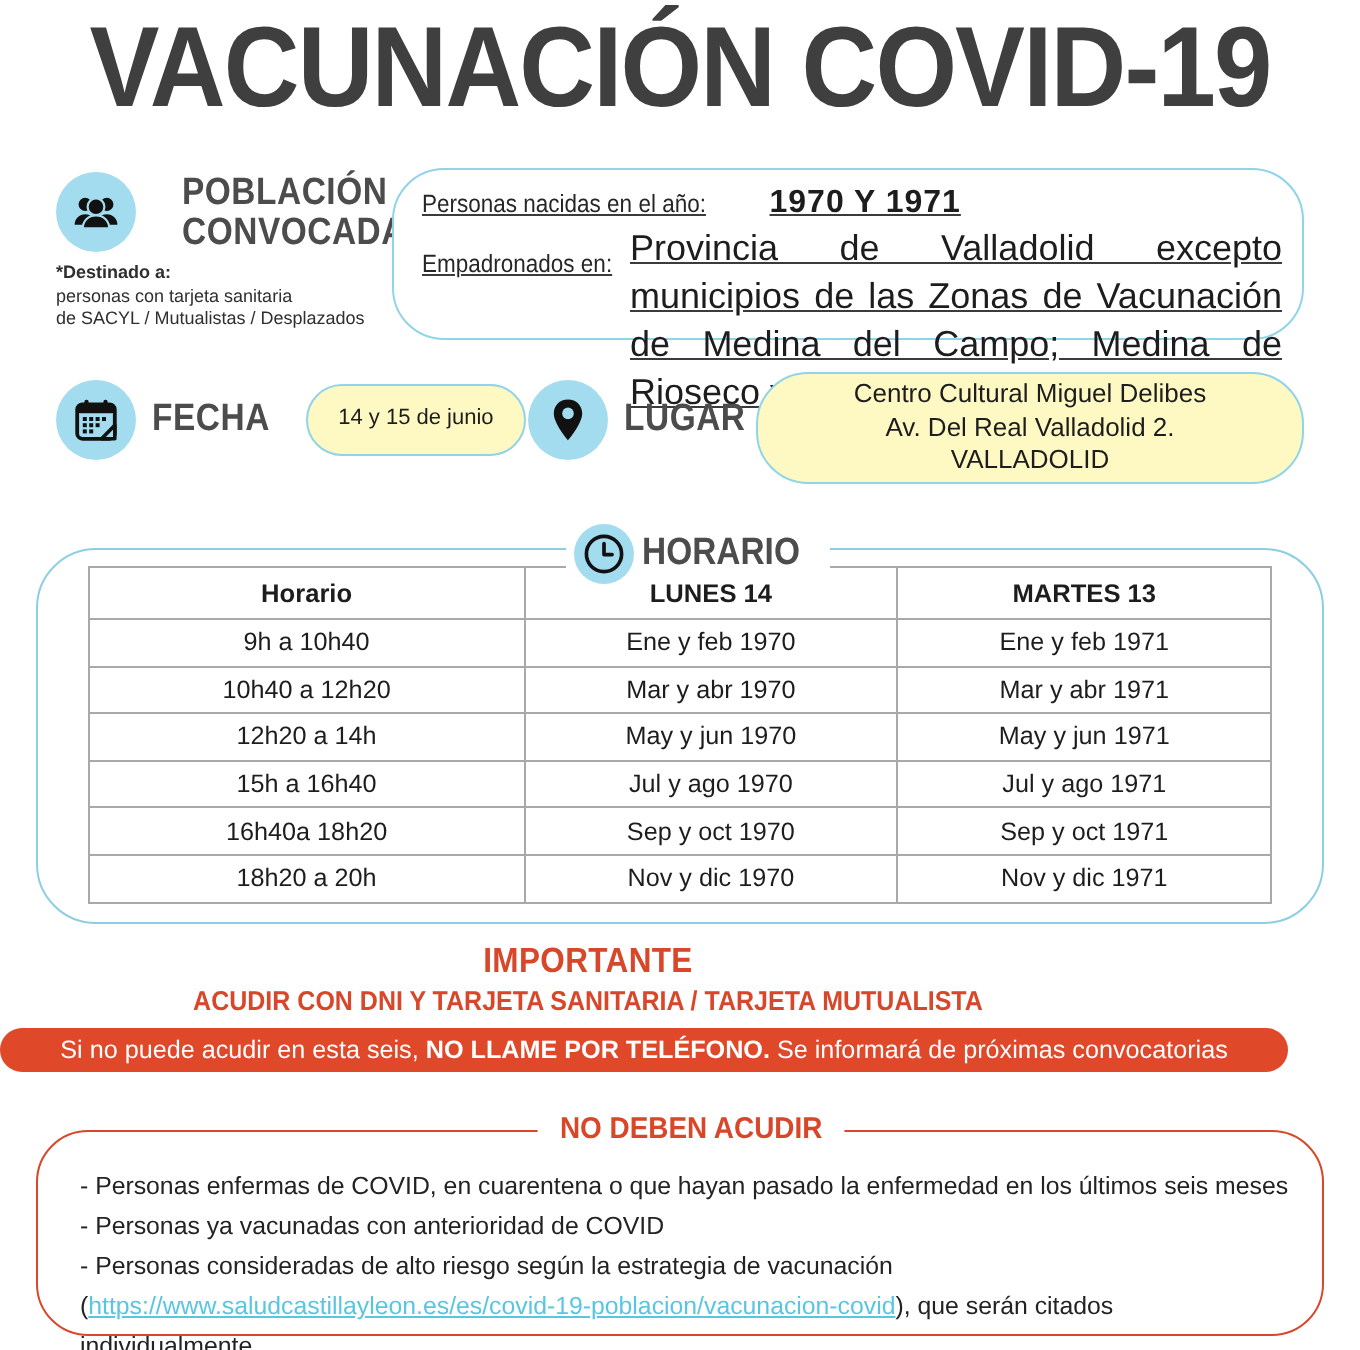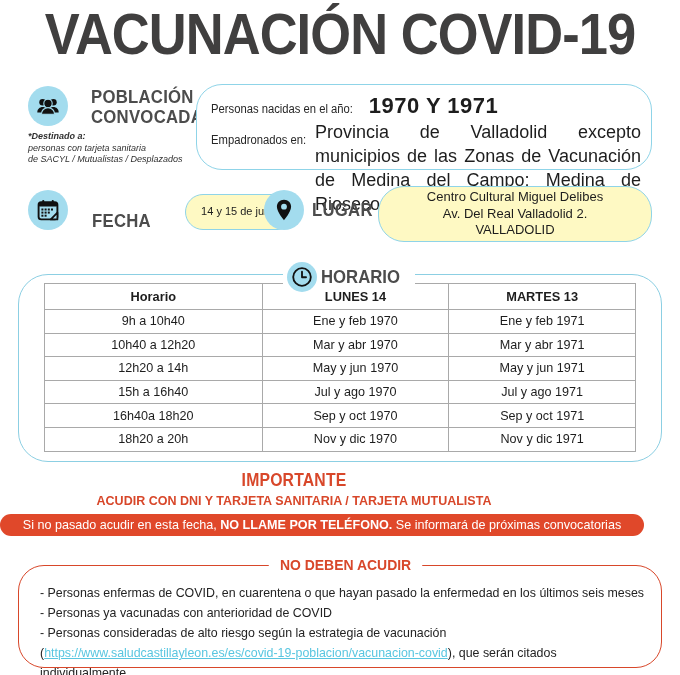--- a/index.html
+++ b/index.html
@@ -75,51 +75,52 @@
   .poblacion-head {
     display: flex;
     align-items: flex-end;
     gap: 23px;
   }
   .destinado {
     margin-top: 5px;
     font-size: 9px;
     line-height: 1.28;
     color: #2f2f2f;
-    font-style: italic;
   }
   .destinado b { font-size: 9px; }
 
   .poblacion-box {
     position: absolute;
     left: 196px; top: 0;
     width: 456px;
     height: 86px;
     border: 1.4px solid #8fd4e8;
     border-radius: 26px;
     background: #fff;
     box-sizing: border-box;
+    text-decoration: underline;
   }
   .pb-line1 {
     display: flex;
     align-items: baseline;
     padding: 8px 0 0 14px;
   }
   .pb-lbl {
     font-family: "Liberation Sans Narrow", "Liberation Sans", sans-serif;
     font-size: 12.5px;
     color: #262626;
     white-space: nowrap;
     transform: scaleX(0.9);
     transform-origin: left;
   }
   .pb-years {
     font-weight: bold;
-    font-size: 22px;
+    font-size: 16px;
     color: #1d1d1d;
+    margin-left: 16px;
     letter-spacing: 0.5px;
   }
   .pb-line2 {
     display: flex;
     padding: 1px 10px 0 14px;
   }
   .pb-lbl2 {
     font-family: "Liberation Sans Narrow", "Liberation Sans", sans-serif;
     font-size: 12.5px;
     color: #262626;
@@ -143,22 +144,22 @@
   .row-fecha {
     position: absolute;
     left: 0; top: 186px;
     width: 680px;
     height: 62px;
   }
   .fecha-group {
     position: absolute;
     left: 28px; top: 4px;
     display: flex;
-    align-items: flex-end;
-    gap: 24px;
+    align-items: center;
+    gap: 8px;
   }
   .fecha-pill {
     width: 110px;
     height: 36px;
     display: flex;
     align-items: center;
     justify-content: center;
     text-align: center;
     font-size: 11px;
     line-height: 1.2;
@@ -476,21 +477,21 @@
       </svg>
     </span>
     <span class="horario-text">HORARIO</span>
   </div>
 </div>
 
 <div class="importante-wrap">
   <div class="imp-title">IMPORTANTE</div>
   <div class="imp-sub">ACUDIR CON DNI Y TARJETA SANITARIA / TARJETA MUTUALISTA</div>
   <div class="imp-banner">
-    <span><span>Si no pasado acudir en esta fecha, </span><b>NO LLAME POR TELÉFONO.</b><span> Se informará de próximas convocatorias</span></span>
+    <span><span>Si no puede acudir en esta seis, </span><b>NO LLAME POR TELÉFONO.</b><span> Se informará de próximas convocatorias</span></span>
   </div>
 </div>
 
 <div class="nodeben-wrap">
   <div class="nodeben-frame"></div>
   <div class="nodeben-title">NO DEBEN ACUDIR</div>
   <div class="nodeben-list">
     <div class="li">- Personas enfermas de COVID, en cuarentena o que hayan pasado la enfermedad en los últimos seis meses</div>
     <div class="li">- Personas ya vacunadas con anterioridad de COVID</div>
     <div class="li wrap"><span>- Personas consideradas de alto riesgo según la estrategia de vacunación (</span><a class="url" href="#">https://www.saludcastillayleon.es/es/covid-19-poblacion/vacunacion-covid</a><span>), que serán citados individualmente.</span></div>

